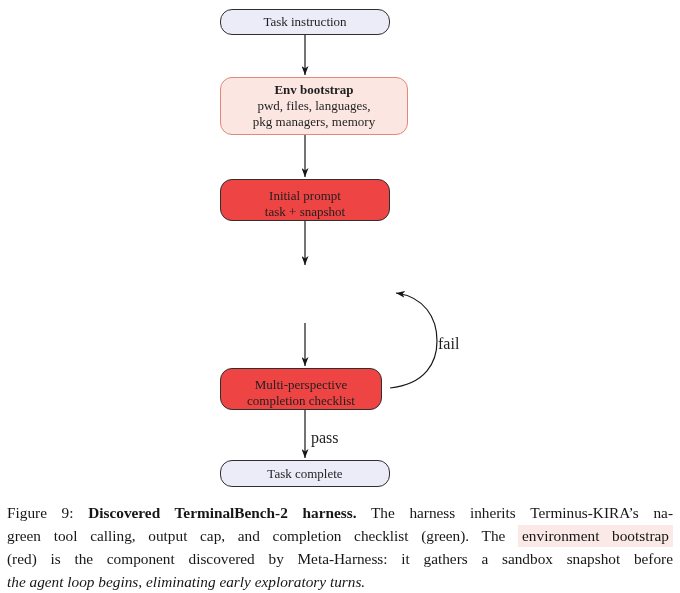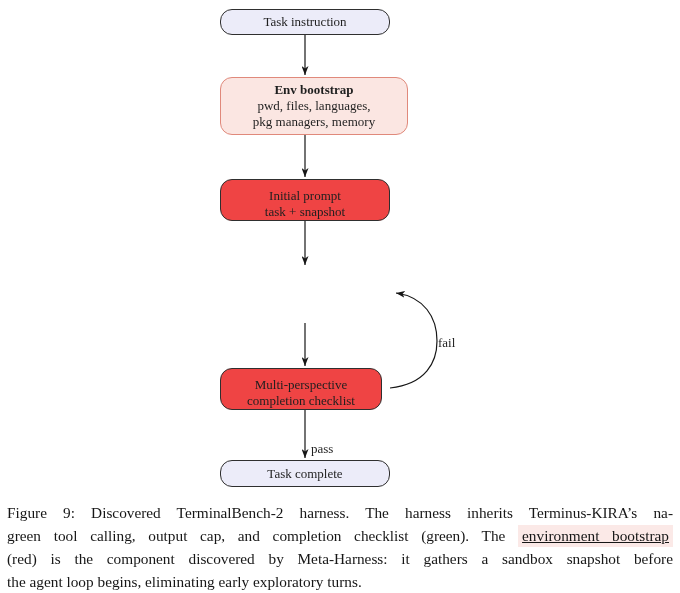--- a/index.html
+++ b/index.html
@@ -19,30 +19,30 @@
 
   #n-task-instruction { left:220px; top:9px;   width:170px; height:26px; }
   #n-env-bootstrap    { left:220px; top:77px;  width:188px; height:58px; }
   #n-initial-prompt   { left:220px; top:179px; width:170px; height:42px; }
   #n-agent-loop       { left:220px; top:267px; width:170px; height:56px; }
   #n-checklist        { left:220px; top:368px; width:162px; height:42px; }
   #n-task-complete    { left:220px; top:460px; width:170px; height:27px; }
 
   .edges { position:absolute; left:0; top:0; pointer-events:none; }
 
-  .edge-label { position:absolute; font-size:13px; color:#1f1f1f; }
-  #lbl-pass { left:311px; top:441px; }
+  .edge-label { position:absolute; font-size:16px; color:#1f1f1f; }
+  #lbl-pass { left:311px; top:429px; }
   #lbl-fail { left:438px; top:335px; }
 
   
   .caption { position:absolute; left:7px; top:501px; width:666px; font-size:15.3px; color:#161616; }
   .cap-line { line-height:23px; height:23px; text-align:justify; text-align-last:justify; white-space:nowrap; overflow:hidden; }
-  .cap-line.last { text-align:right; text-align-last:left; }
-  .cap-bold { font-weight:normal; }
-  .cap-highlight { background:#fbe9e7; padding:2px 4px 12px 4px;text-decoration:underline; }
+  .cap-line.last { text-align:right; text-align-last:left;font-style:italic; }
+  .cap-bold { font-weight:bold; }
+  .cap-highlight { background:#fbe9e7; padding:2px 4px 12px 4px; }
 </style>
 </head>
 <body>
 
 <div class="stage">
 
   <svg class="edges" width="680" height="500" viewBox="0 0 680 500">
     <defs>
       <marker id="ah" markerWidth="9" markerHeight="7" refX="9" refY="3.5" orient="auto" markerUnits="userSpaceOnUse">
         <path d="M0,0 L9,3.5 L0,7 L2.4,3.5 Z" fill="#161616"></path>

